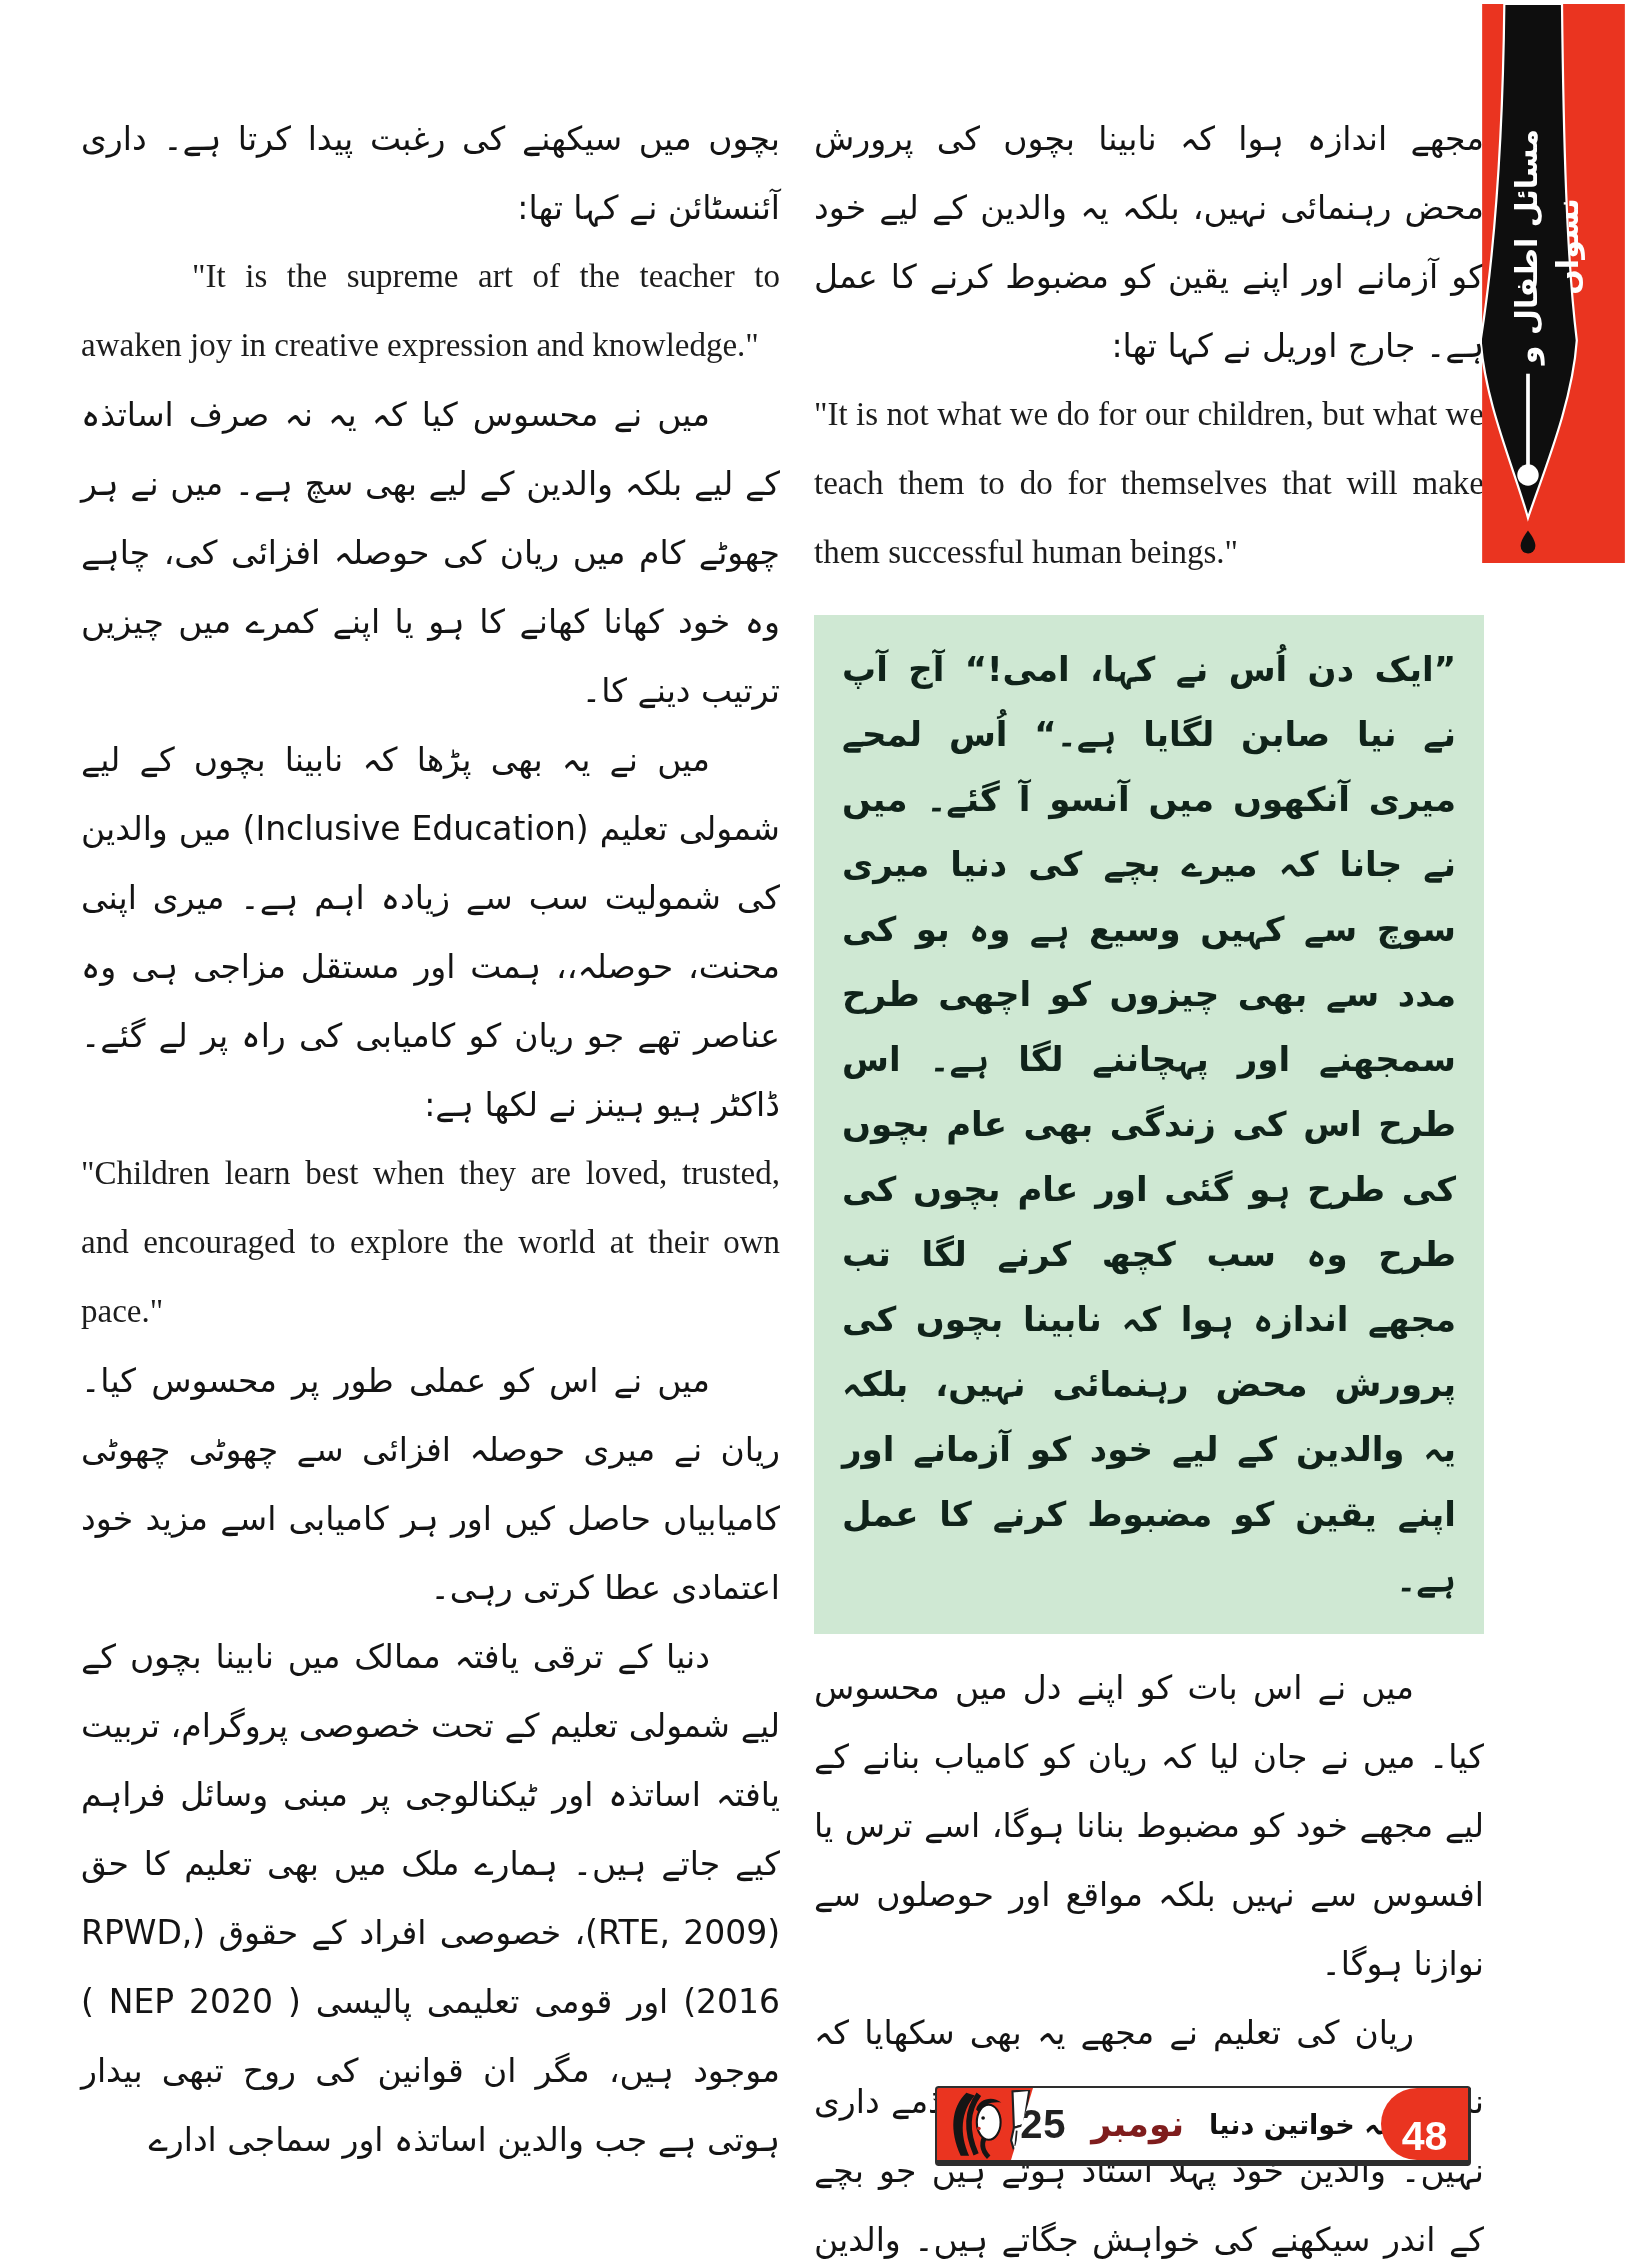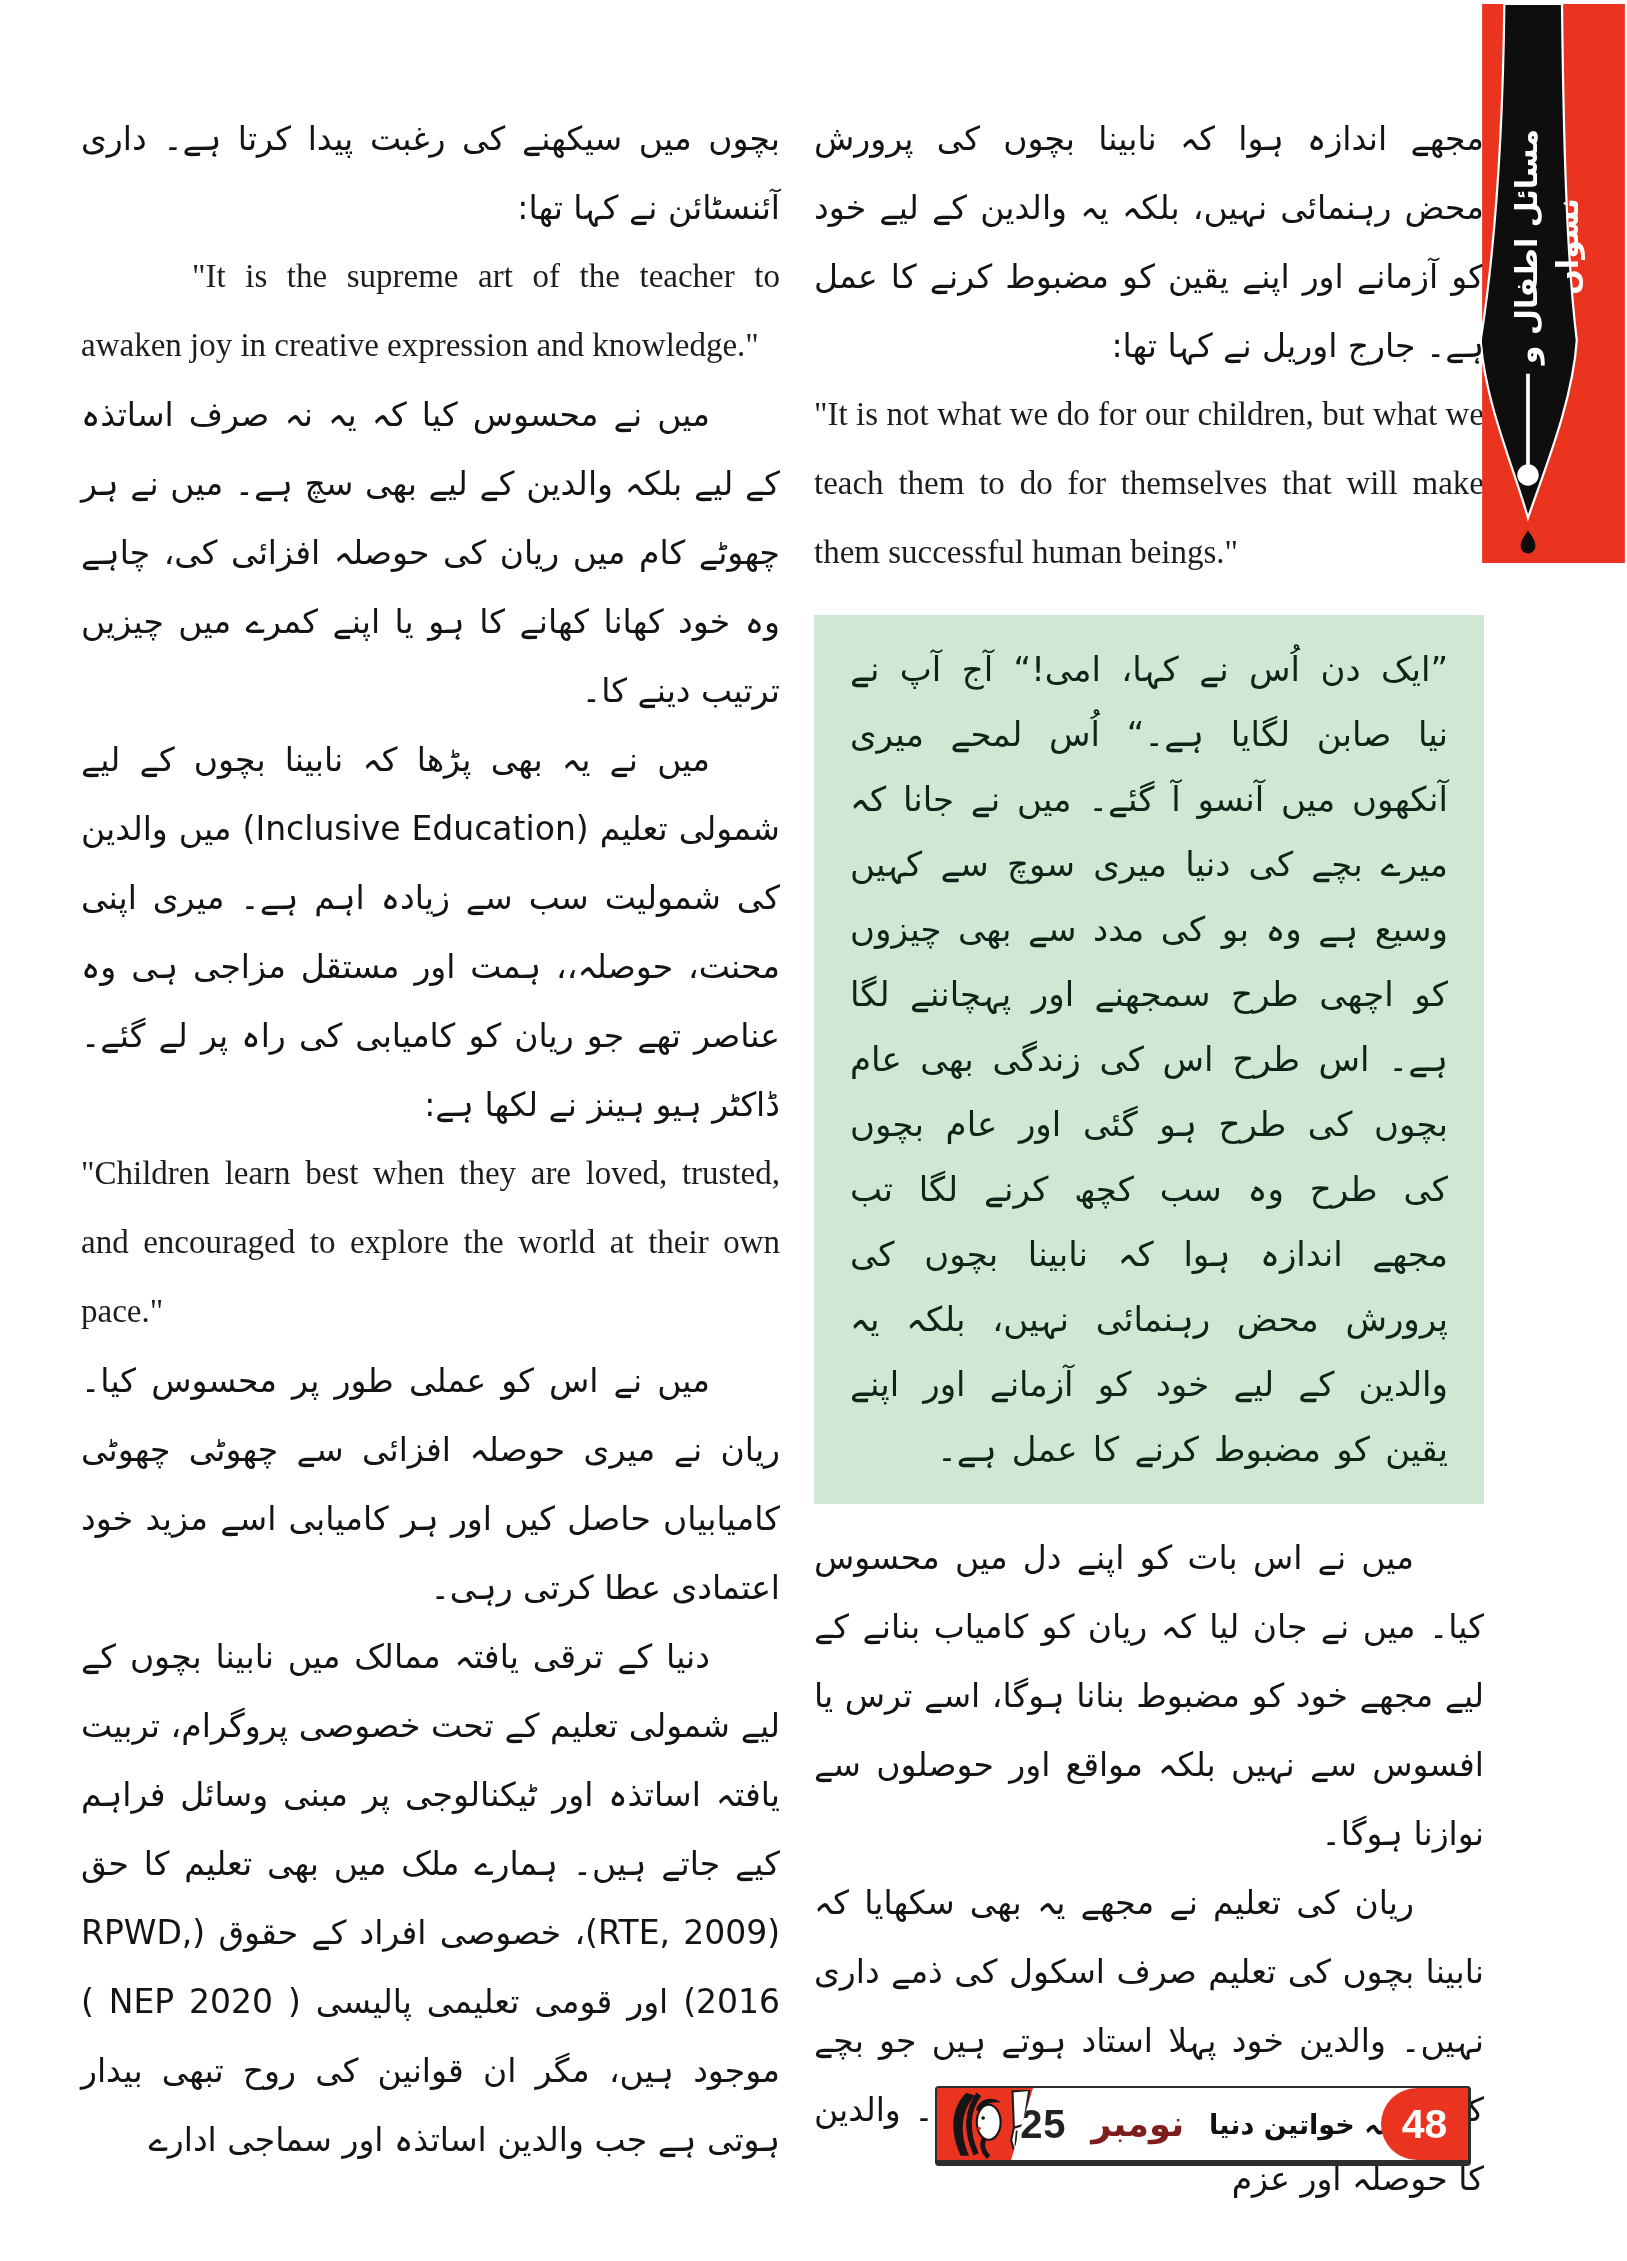--- a/index.html
+++ b/index.html
@@ -11,22 +11,22 @@
   .col-left{left:81px;width:699px;}
   .col-right{left:814px;width:670px;}
 
   .block{direction:rtl;text-align:justify;font-size:33px;line-height:69px;
          font-family:"DejaVu Sans",sans-serif;}
   .block.indent{text-indent:70px;}
   .block.english{direction:ltr;font-family:"Liberation Serif","DejaVu Serif",serif;
                  font-size:33px;line-height:69px;text-align:justify;color:#1d1d1d;}
   .block.english.indent{text-indent:111px;}
 
-  .greenbox{direction:rtl;text-align:justify;font-weight:normal;font-size:34px;line-height:65px;
-            padding:22px 36px;margin:28px 0 19px 0;word-spacing:4.4px;color:#10231a;}
+  .greenbox{direction:rtl;text-align:justify;font-weight:bold;font-size:34px;line-height:65px;
+            padding:22px 28px;margin:28px 0 19px 0;word-spacing:4.4px;color:#10231a;}
 
   
   .side-banner{position:absolute;left:1482px;top:4.4px;width:143px;height:559px;}
   .side-banner svg{position:absolute;left:0;top:0;}
   .side-label{position:absolute;width:318px;height:41px;left:-115px;top:222px;
               transform:rotate(-90deg);transform-origin:center;
               color:#ffffff;font-weight:bold;font-size:30px;letter-spacing:0.7px;
               direction:rtl;text-align:center;line-height:41px;}
 
   
@@ -34,21 +34,21 @@
               border:2.2px solid #2e2e2e;border-bottom-width:6.7px;border-right-width:3.7px;
               border-radius:3.7px;box-sizing:content-box;}
   .footer-panel{position:absolute;left:74px;right:44px;top:0;bottom:0;background:#ffffff;
                 clip-path:polygon(22px 0,100% 0,100% 100%,0 100%);
                 display:flex;align-items:center;justify-content:center;direction:rtl;gap:25px;}
   .footer-title{font-size:27px;font-weight:bold;color:#111;white-space:nowrap;}
   .footer-month{font-size:35px;font-weight:bold;color:#7f1d1d;white-space:nowrap;}
   .footer-year{font-size:40px;font-weight:bold;color:#222;font-family:"Liberation Sans","DejaVu Sans",sans-serif;
                letter-spacing:0.7px;direction:ltr;}
   .footer-cap{position:absolute;right:0;top:0;bottom:0;width:87px;
-              border-radius:43px 0 0 43px;display:flex;align-items:center;justify-content:center;}
+              border-radius:43px 0 0 43px;display:flex;align-items:flex-end;justify-content:center;}
   .footer-cap span{color:#ffffff;font-size:41px;font-weight:bold;
                    font-family:"Liberation Sans","DejaVu Sans",sans-serif;}
   .footer-logo{position:absolute;left:4.4px;top:1.5px;}
 </style>
 </head>
 <body>
 
 <div class="page">
 
   <div class="col col-left" id="left-col">

